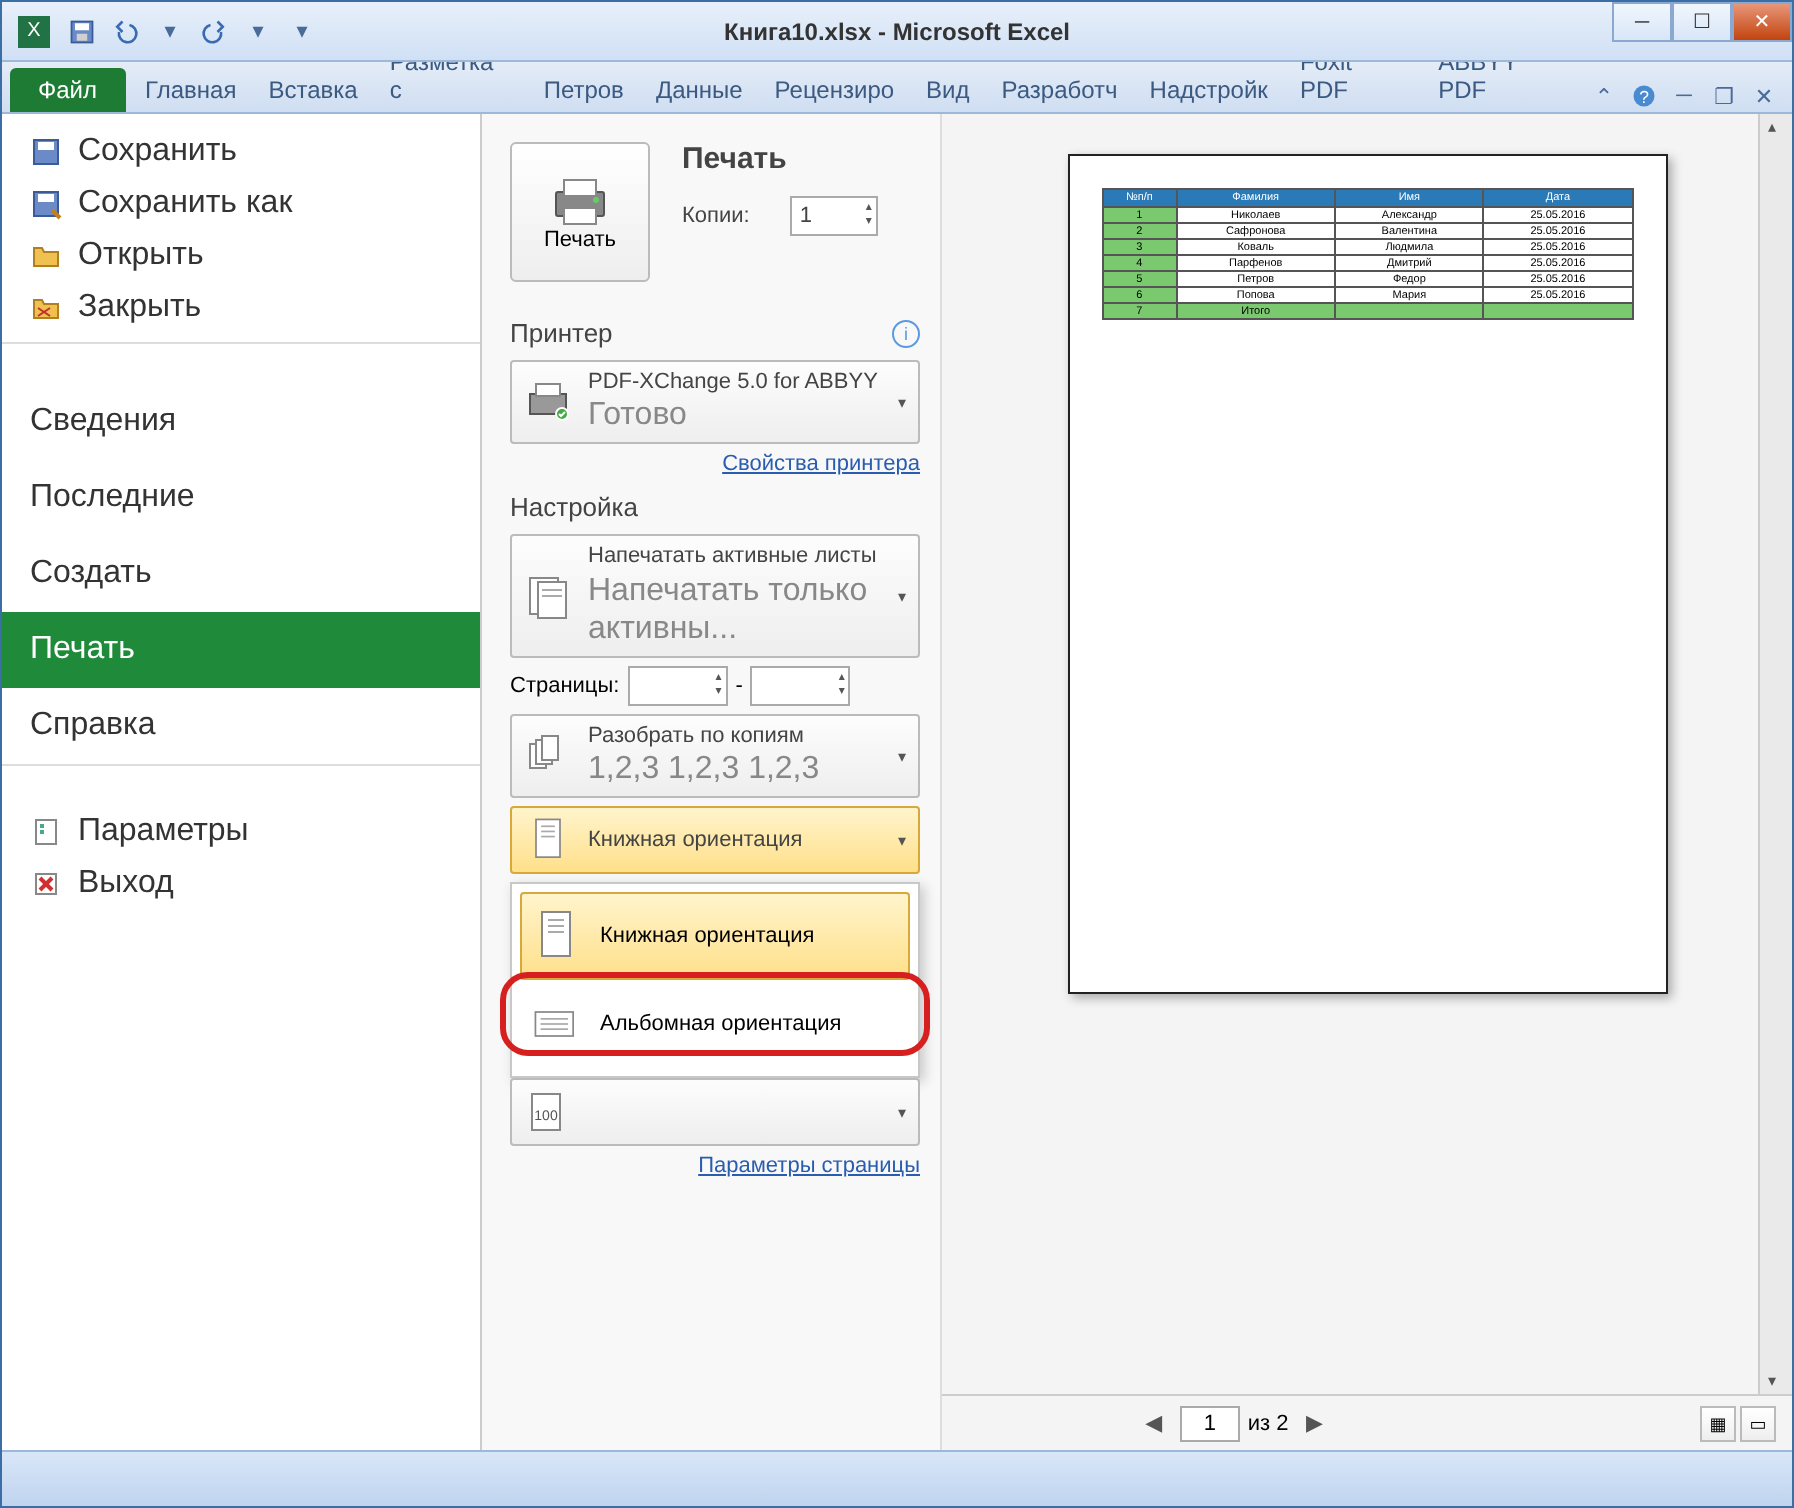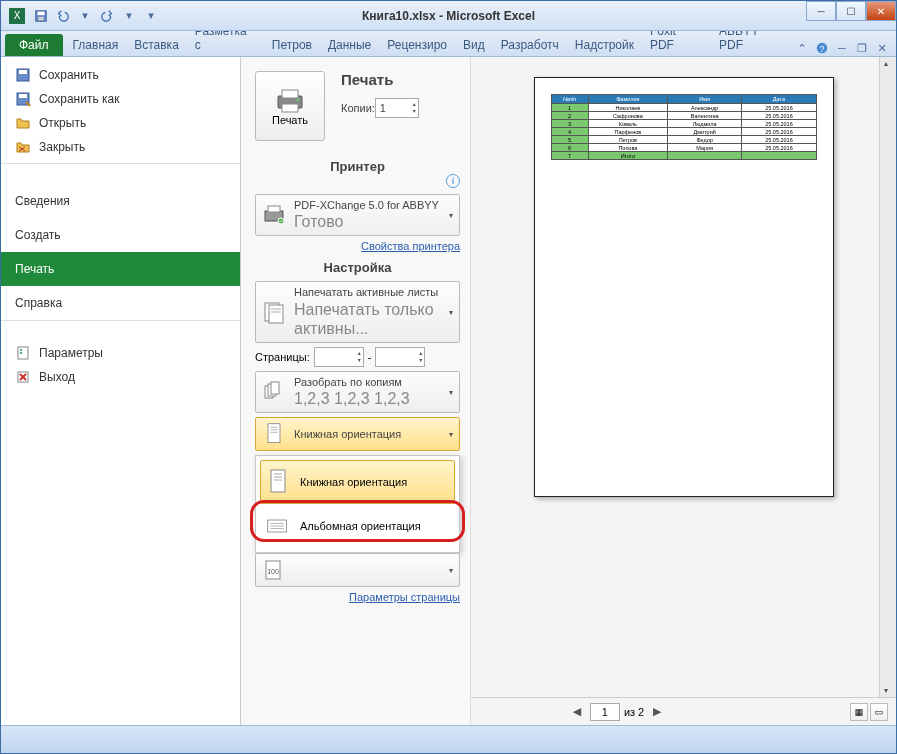--- a/index.html
+++ b/index.html
@@ -19,39 +19,39 @@
 
 .ribbon-tabs { height: 26px; background: linear-gradient(#e4ecf7, #cfdef2); display: flex; align-items: flex-end; border-bottom: 1px solid #9db8d8; padding-left: 4px; }
 .file-tab { background: #1e7b34; color: #fff; padding: 4px 14px; font-size: 12px; border-top-left-radius: 3px; border-top-right-radius: 3px; margin-right: 2px; }
 .tab { padding: 4px 8px; font-size: 12px; color: #3b5a82; cursor: default; }
 .ribbon-right { margin-left: auto; display: flex; gap: 4px; padding-right: 6px; align-items: center; }
 .ribbon-right span { font-size: 11px; color: #4a6a9a; display: flex; align-items: center; justify-content: center; width: 16px; height: 16px; }
 .ribbon-right svg { width: 14px; height: 14px; }
 
 .backstage { display: flex; height: calc(100% - 56px - 28px); }
 .bs-sidebar { width: 240px; background: #fff; border-right: 1px solid #ccc; padding-top: 6px; }
-.bs-item { padding: 6px 14px; font-size: 12px; color: #333; display: flex; align-items: center; gap: 8px; }
+.bs-item { padding: 6px 14px; font-size: 16px; color: #333; display: flex; align-items: center; gap: 8px; }
 .bs-item svg { width: 16px; height: 16px; flex-shrink: 0; }
 .bs-item.tight { padding: 4px 14px; }
 .bs-item.divider { border-bottom: 1px solid #ddd; margin-bottom: 20px; padding-bottom: 8px; }
 .bs-item.wide { padding: 10px 14px; }
 .bs-item.active { background: #1e8a3a; color: #fff; position: relative; }
 .bs-item.active::after { content: ''; position: absolute; right: -9px; top: 50%; transform: translateY(-50%); border: 9px solid transparent; border-left-color: #1e8a3a; }
 
 .bs-main { flex: 1; display: flex; }
 .bs-settings { width: 230px; padding: 14px 10px 10px 14px; background: #f8f8f8; border-right: 1px solid #ddd; }
 .print-head { display: flex; gap: 16px; align-items: flex-start; margin-bottom: 18px; }
 .print-big { width: 70px; height: 70px; border: 1px solid #bbb; background: linear-gradient(#fff, #eee); display: flex; flex-direction: column; align-items: center; justify-content: center; font-size: 11px; border-radius: 3px; }
 .print-big svg { width: 32px; height: 28px; }
 .ph-title { font-size: 15px; font-weight: bold; color: #444; margin-bottom: 10px; }
-.ph-row { display: flex; align-items: center; gap: 0; font-size: 11px; color: #444; }
+.ph-row { display: flex; align-items: center; gap: 20px; font-size: 11px; color: #444; }
 .spinner { width: 44px; height: 20px; border: 1px solid #aaa; background: #fff; display: flex; align-items: center; padding-left: 4px; font-size: 11px; position: relative; }
 .spinner::after { content: '▴\A▾'; white-space: pre; position: absolute; right: 2px; font-size: 6px; line-height: 7px; color: #555; }
 
-.section-h { font-size: 13px; font-weight: bold; color: #444; margin: 8px 0 6px 0; display: flex; align-items: center; flex-direction: column; }
+.section-h { font-size: 13px; font-weight: normal; color: #444; margin: 8px 0 6px 0; display: flex; align-items: center; }
 .info-icon { margin-left: auto; width: 14px; height: 14px; border-radius: 50%; border: 1px solid #5a9ae0; color: #5a9ae0; font-size: 9px; display: flex; align-items: center; justify-content: center; }
 .setting-btn { border: 1px solid #bbb; background: linear-gradient(#fdfdfd, #eee); padding: 4px 6px; font-size: 11px; color: #444; display: flex; align-items: center; gap: 8px; position: relative; margin-bottom: 4px; border-radius: 2px; }
 .setting-btn .dd { position: absolute; right: 6px; font-size: 8px; color: #555; }
 .setting-btn svg { width: 24px; height: 24px; flex-shrink: 0; }
 .setting-btn .twoline { display: flex; flex-direction: column; line-height: 1.2; }
 .setting-btn .sub { color: #888; font-size: 16px; }
 .link-right { text-align: right; font-size: 11px; color: #2a5db0; text-decoration: underline; margin: 2px 0 8px 0; }
 .pages-row { display: flex; align-items: center; gap: 4px; font-size: 11px; margin-bottom: 4px; }
 .pages-row .spinner { width: 50px; }
 
@@ -177,20 +177,23 @@
             <path d="M2 4 L6 4 L7 6 L14 6 L14 13 L2 13 Z" fill="#f0c050" stroke="#b08020"></path>
             <line x1="4" y1="8" x2="10" y2="12" stroke="#c03030"></line>
             <line x1="10" y1="8" x2="4" y2="12" stroke="#c03030"></line>
           </svg>
           <span>Закрыть</span>
         </div>
       <div class="bs-item wide">
           <span>Сведения</span>
         </div>
       <div class="bs-item wide">
+          <span>Последние</span>
+        </div>
+      <div class="bs-item wide">
           <span>Создать</span>
         </div>
       <div class="bs-item wide active">
           <span>Печать</span>
         </div>
       <div class="bs-item wide divider">
           <span>Справка</span>
         </div>
       <div class="bs-item tight">
           <svg viewBox="0 0 16 16">

